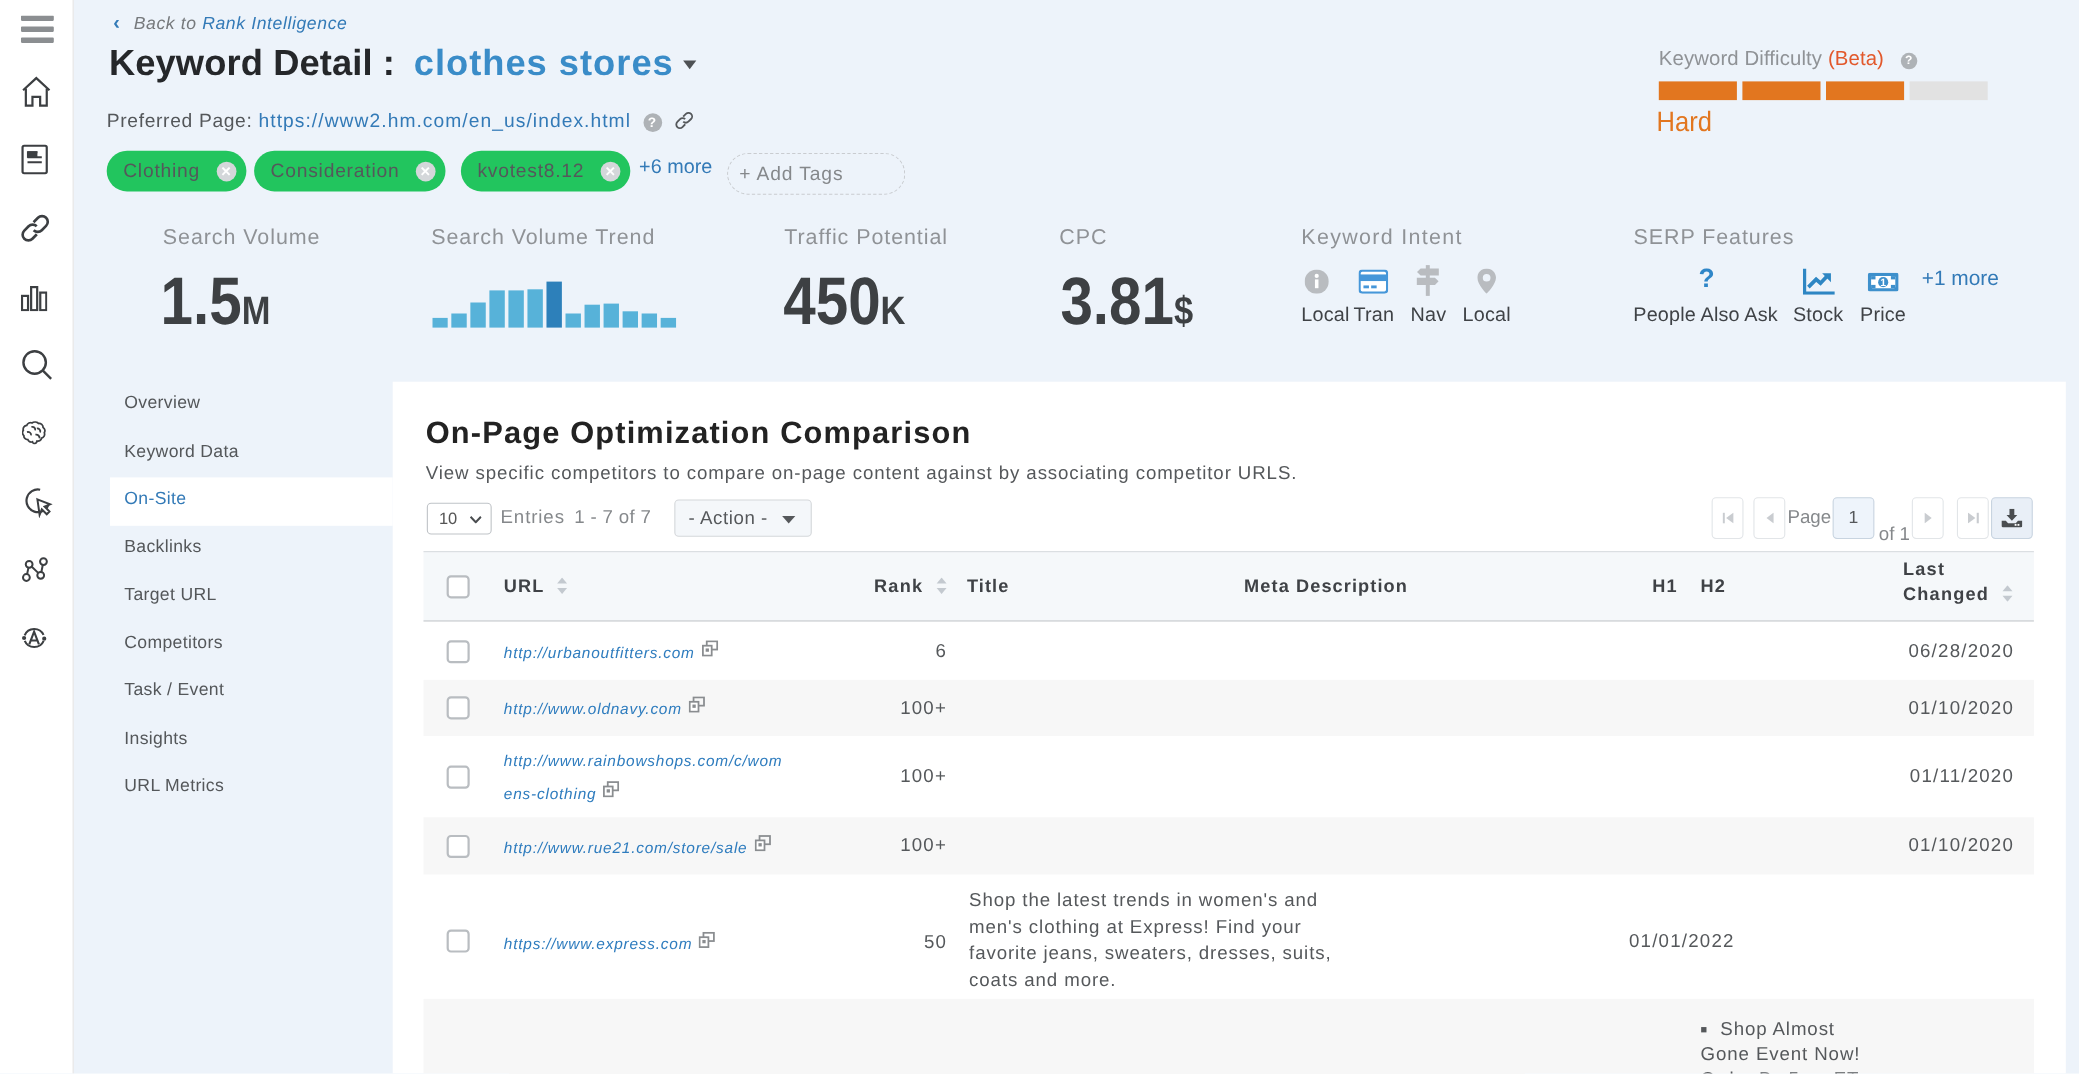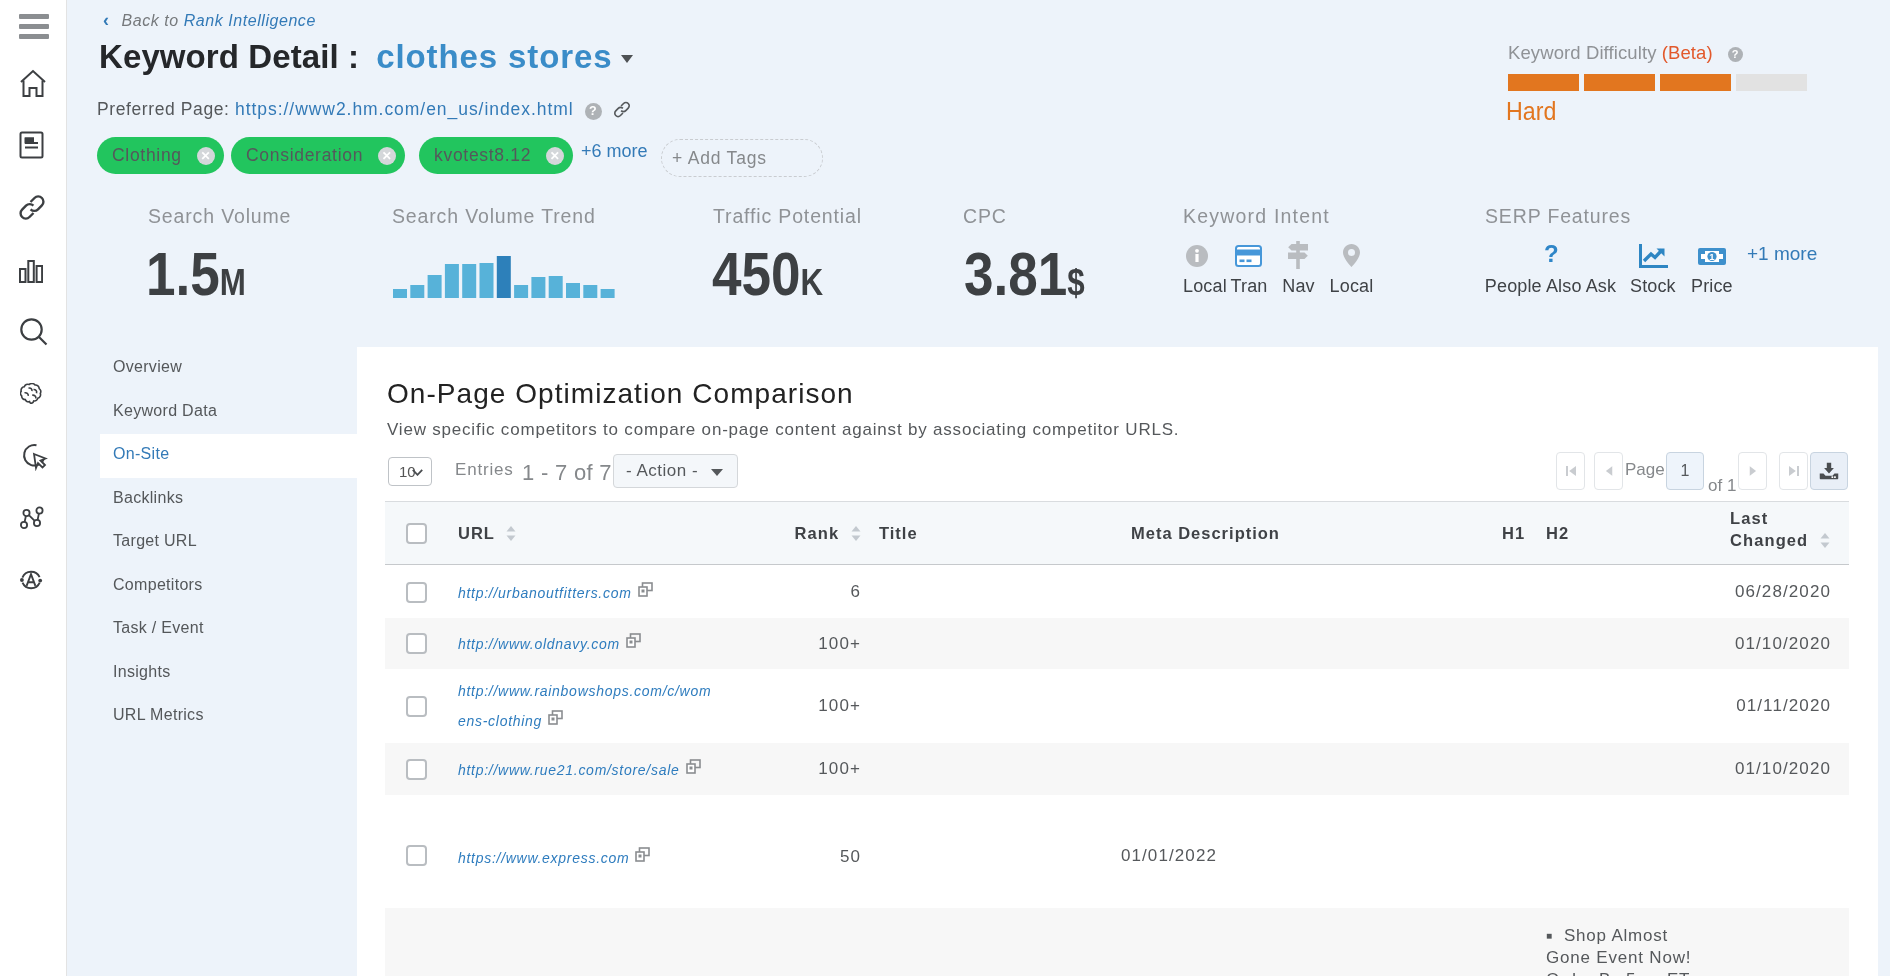--- a/index.html
+++ b/index.html
@@ -34,26 +34,26 @@
 .bignum { position:absolute; top:244px; font-size:61px; line-height:61px; font-weight:bold; color:#3d4043; transform:scaleX(0.87); transform-origin:0 0; white-space:nowrap; }
 .bignum span { font-size:36px; font-weight:bold; }
 .ilabel { position:absolute; top:276px; font-size:18px; color:#3f4246; text-align:center; letter-spacing:0.15px; }
 
 #panel { position:absolute; left:357px; top:347px; width:1521px; height:629px; background:#fff; }
 
 .mitem { position:absolute; left:113px; font-size:16px; color:#54575a; letter-spacing:0.3px; }
 #activeband { position:absolute; left:100px; top:434px; width:257px; height:44px; background:#fff; }
 #onsite { position:absolute; left:113px; top:445px; font-size:16px; color:#337ab7; letter-spacing:0.3px; }
 
-#secttl { position:absolute; left:387px; top:378px; font-size:28px; font-weight:400; color:#222; letter-spacing:1.05px; }
+#secttl { position:absolute; left:387px; top:378px; font-size:28px; font-weight:700; color:#222; letter-spacing:1.05px; }
 #secsub { position:absolute; left:387px; top:420px; font-size:17px; color:#55585b; letter-spacing:0.8px; }
 
-#selbox { position:absolute; left:388px; top:457px; width:44px; height:29px; border:1px solid #bfc3c7; border-radius:4px; background:#fff; font-size:15px; color:#555; line-height:27px; padding-left:10px; }
+#selbox { position:absolute; left:388px; top:457px; width:59px; height:29px; border:1px solid #bfc3c7; border-radius:4px; background:#fff; font-size:15px; color:#555; line-height:27px; padding-left:10px; }
 #entries { position:absolute; left:455px; top:460px; font-size:17px; color:#85888b; letter-spacing:0.8px; }
-#counts { position:absolute; left:522px; top:460px; font-size:22px; color:#85888b; letter-spacing:0.3px; }
+#counts { position:absolute; left:522px; top:460px; font-size:17px; color:#85888b; letter-spacing:0.3px; }
 #actionbtn { position:absolute; left:613px; top:454px; width:125px; height:34px; background:#f4f7fa; border:1px solid #d4d7da; border-radius:4px; font-size:17px; color:#55585b; line-height:32px; padding-left:12px; letter-spacing:0.5px; }
 #actionbtn .tri { position:absolute; right:14px; top:14px; width:0; height:0; border-left:6px solid transparent; border-right:6px solid transparent; border-top:7px solid #55585b; }
 
 .pgbtn { position:absolute; top:452px; width:29px; height:38px; background:#fff; border:1px solid #e2e5e8; border-radius:4px; }
 .pgbtn svg { position:absolute; left:50%; top:50%; transform:translate(-50%,-50%); }
 #pg-label { position:absolute; left:1625px; top:460px; font-size:17px; color:#85888b; }
 #pg-input { position:absolute; left:1666px; top:452px; width:38px; height:38px; background:#eef4fb; border:1px solid #c8d4e0; border-radius:4px; font-size:16px; color:#55585b; text-align:center; line-height:36px; }
 #pg-of { position:absolute; left:1708px; top:476px; font-size:17px; color:#85888b; }
 #dlbtn { position:absolute; left:1810px; top:452px; width:38px; height:38px; background:#e9eff7; border:1px solid #c8d4e0; border-radius:4px; }
 
@@ -363,20 +363,21 @@
 <div class="row" style="top:795px; height:113px;">
   <div class="c0" style="margin-top:8px;">
       <span class="cb"></span>
     </div>
   <div class="c1" style="margin-top:12px;"><a class="url" href="#">https://www.express.com</a><svg class="ext" width="15" height="15" viewBox="0 0 15 15" fill="none">
         <rect x="4.5" y="1" width="9.5" height="7.5" stroke="#8a8d90" stroke-width="1.6"></rect>
         <rect x="1" y="5" width="8" height="9" fill="#fff" stroke="#8a8d90" stroke-width="1.6"></rect>
         <rect x="3.5" y="7.5" width="3" height="3" fill="#8a8d90"></rect>
       </svg></div>
   <div class="c2" style="margin-top:10px;">50</div>
+  <div class="c4" style="line-height:24px; align-self:flex-start; margin-top:12px;">Shop the latest trends in women's and men's clothing at Express! Find your favorite jeans, sweaters, dresses, suits, coats and more.</div>
   <div class="c5"></div>
     <div class="c6"></div>
   <div class="c7" style="margin-top:8px;">01/01/2022</div>
 </div>
 <div class="row" style="top:908px; height:68px; background:#f7f7f7; align-items:flex-start;">
   <div class="c0"></div>
     <div class="c1"></div>
     <div class="c2"></div>
     <div class="c3"></div>
     <div class="c4"></div>

